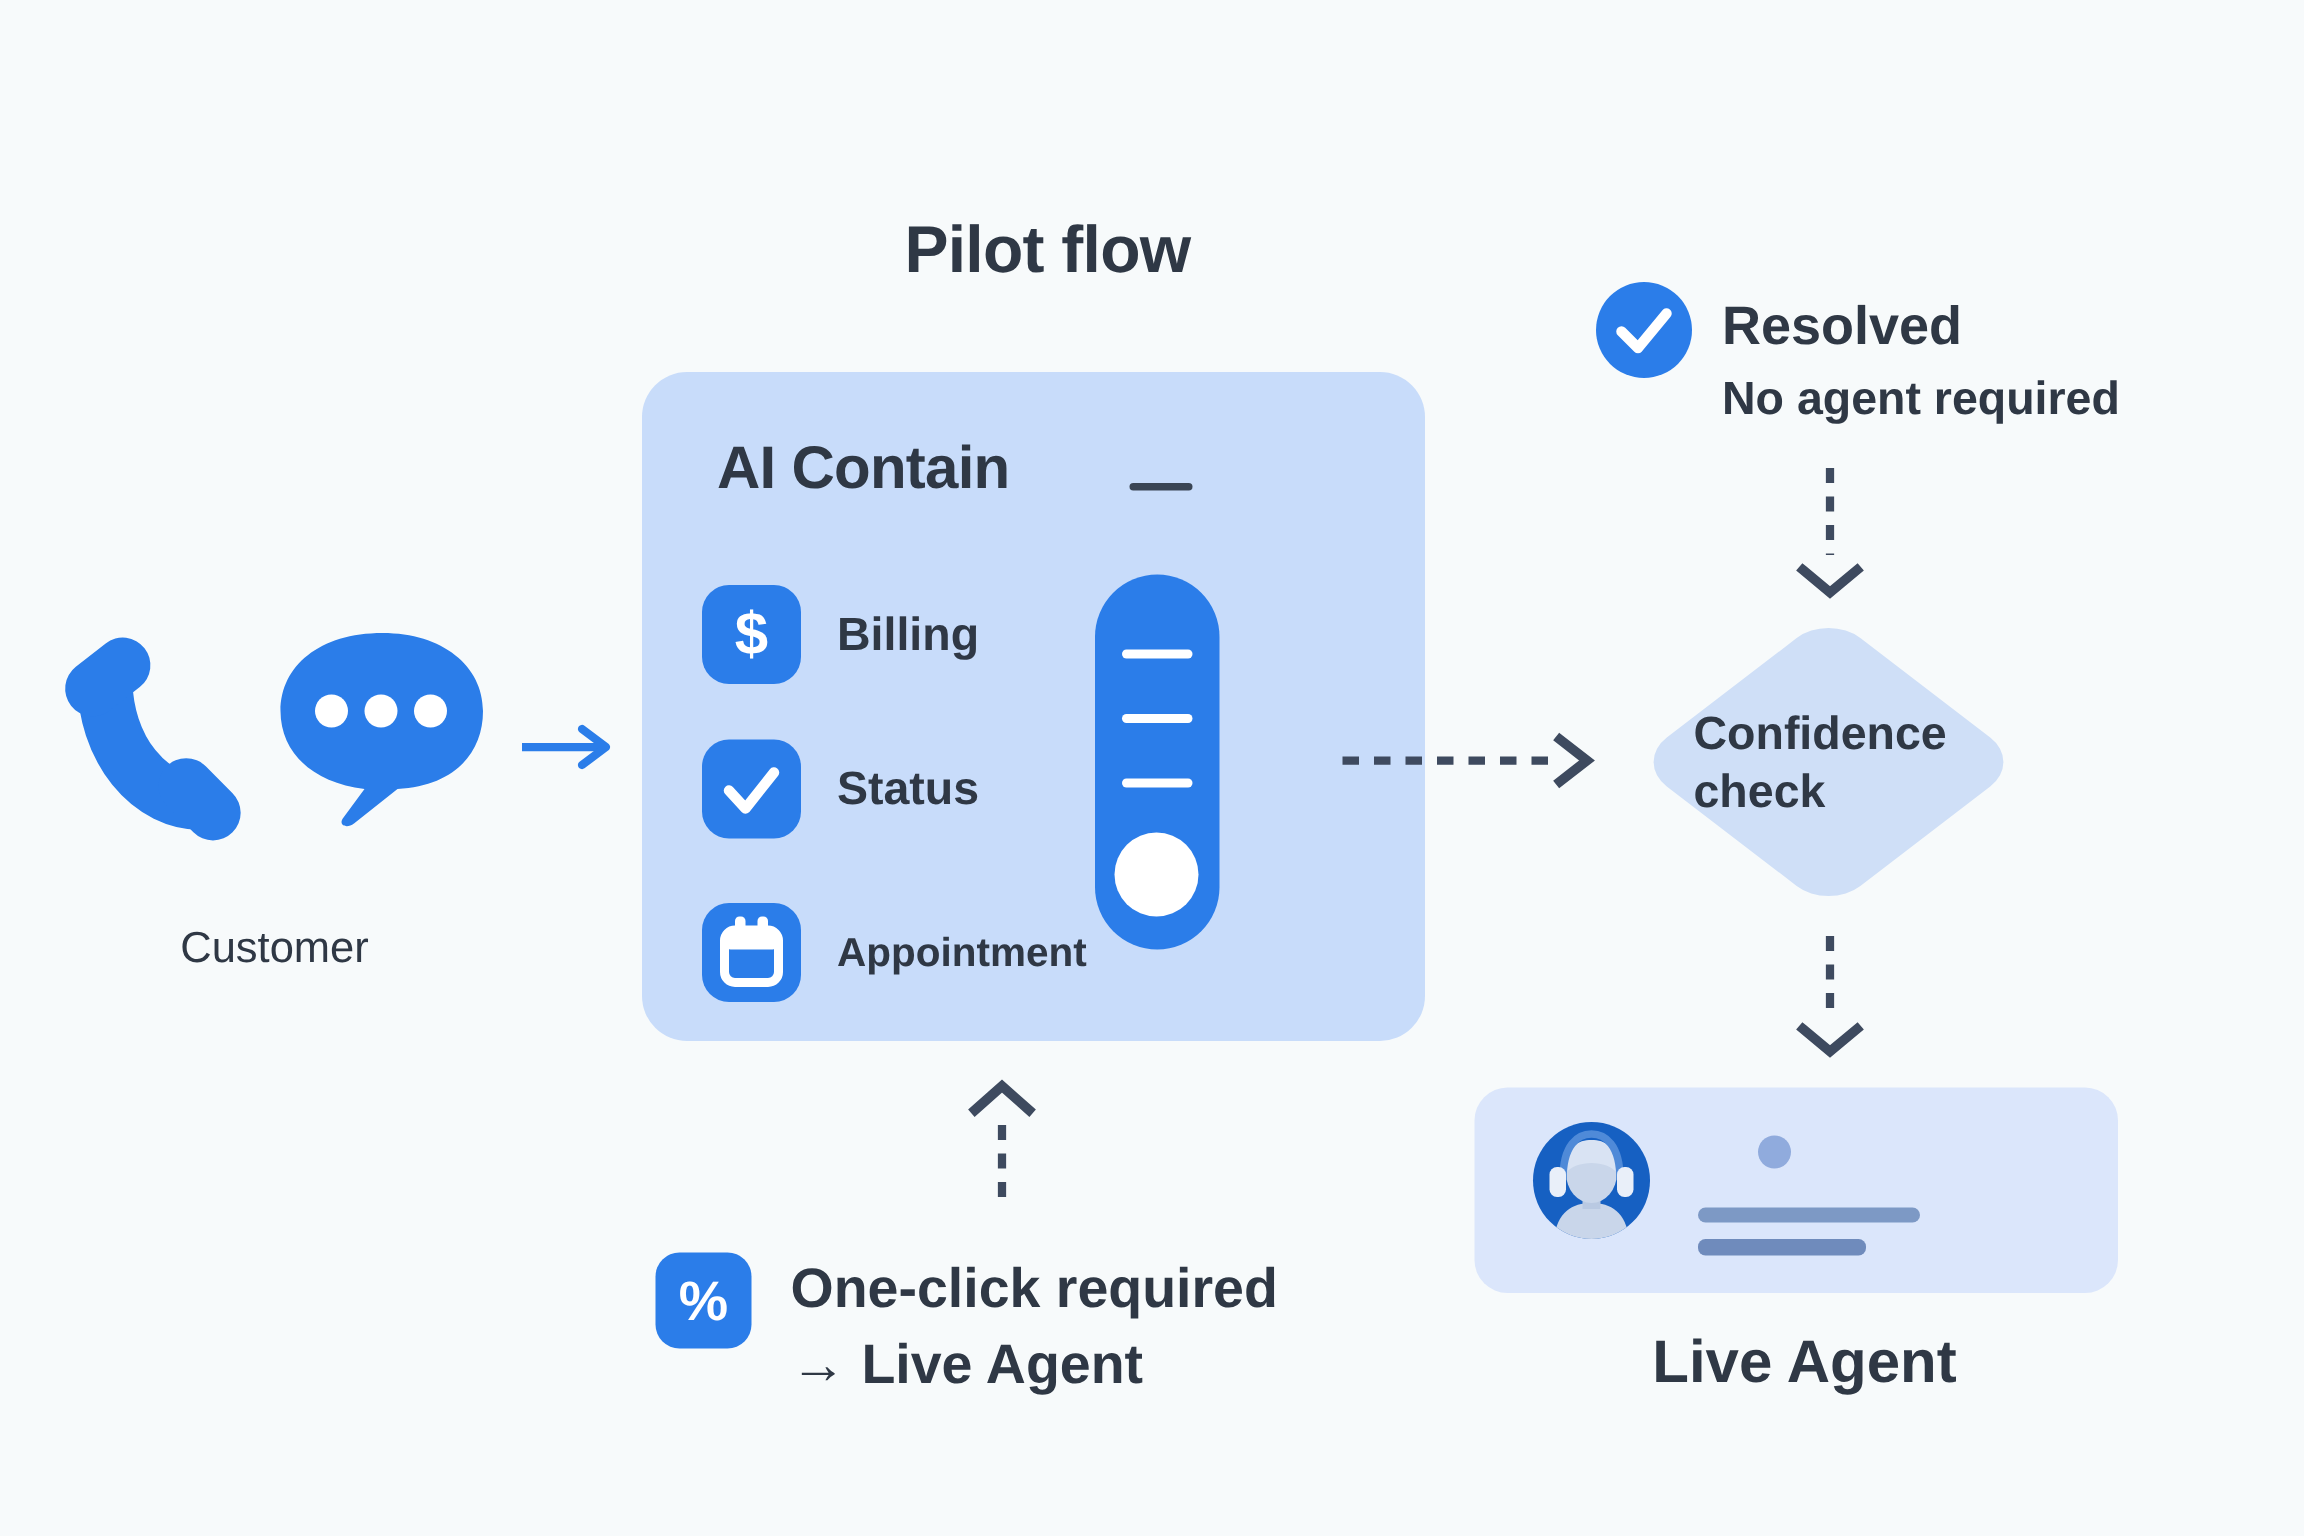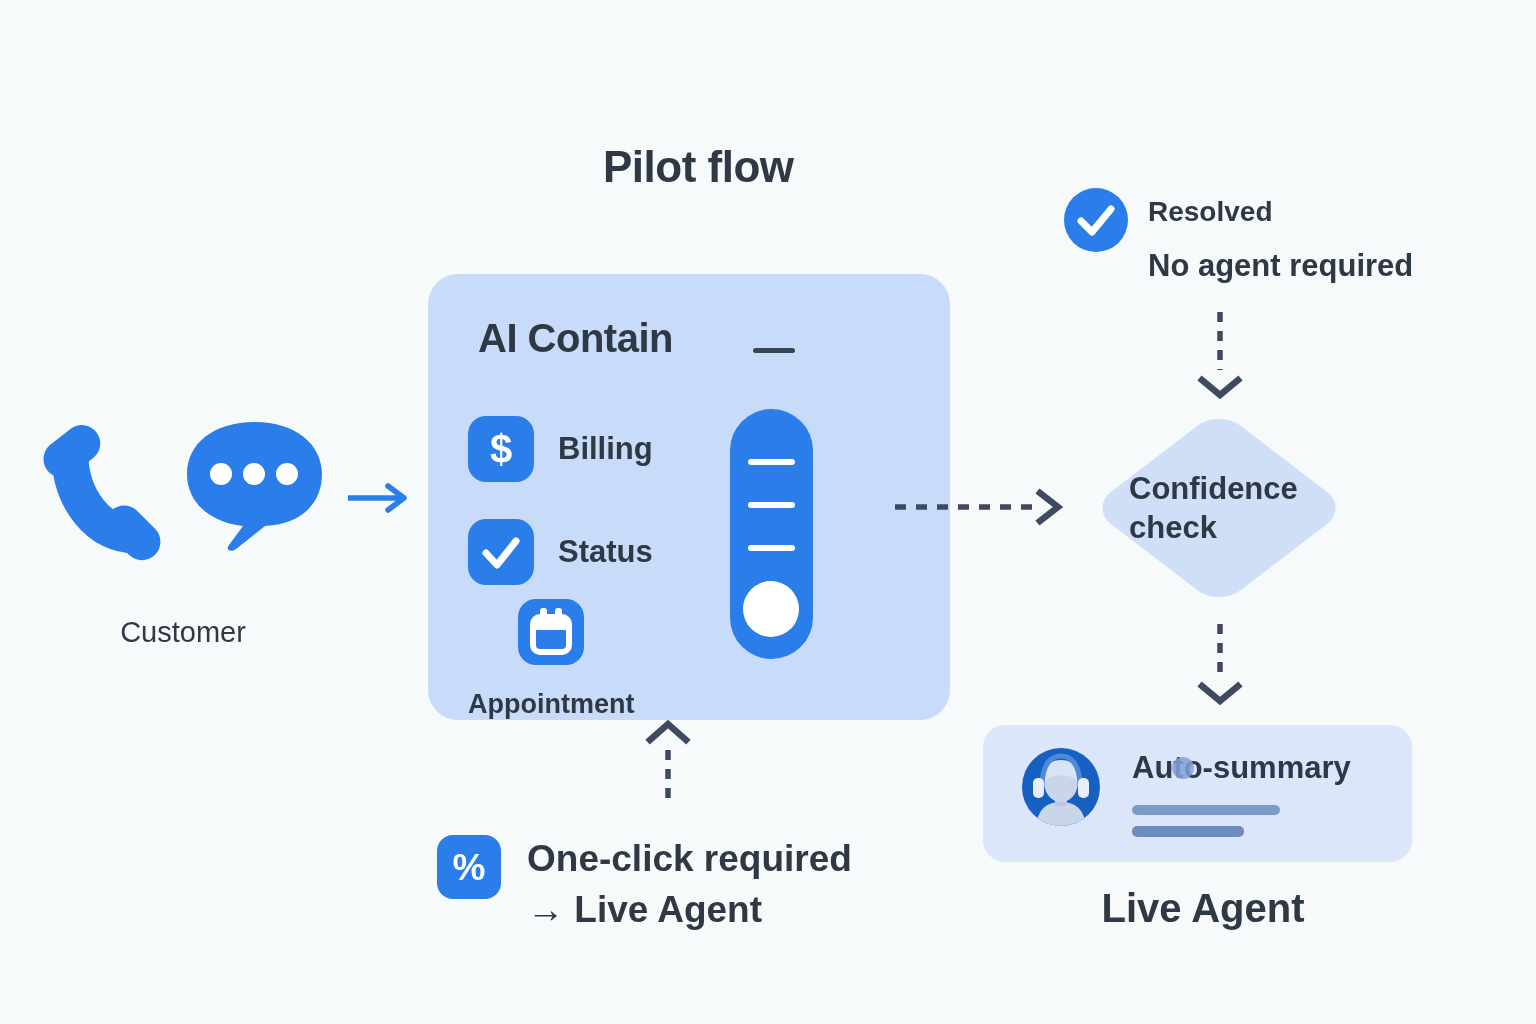--- a/index.html
+++ b/index.html
@@ -11,41 +11,41 @@
   .canvas{position:relative;width:1536px;height:1024px;background:var(--background);
     font-family:"Liberation Sans",sans-serif;color:var(--text_dark);overflow:hidden;}
   .abs{position:absolute;}
 
   .page-title{left:603px;top:142px;font-size:44px;font-weight:700;letter-spacing:-0.5px;}
 
   
   .customer-label{left:183px;top:616px;transform:translateX(-50%);font-size:29px;font-weight:400;white-space:nowrap;}
 
   
-  .ai-box{left:428px;top:248px;width:522px;height:446px;background:var(--box_fill);border-radius:30px;margin-top:26px;}
+  .ai-box{left:428px;top:248px;width:522px;height:446px;background:var(--box_fill);border-radius:30px;}
   .ai-title{left:50px;top:42px;font-size:40px;font-weight:700;letter-spacing:-0.5px;}
   .ai-dash{left:325px;top:74px;width:42px;height:5px;background:#3a4554;border-radius:3px;}
   .ai-row{left:40px;height:66px;display:flex;align-items:center;gap:24px;}
-  .row-1{top:142px;} .row-2{top:245px;} .row-3{top:325px;flex-direction:column;}
+  .row-1{top:142px;} .row-2{top:245px;} .row-3{top:354px;}
   .tile{width:66px;height:66px;background:var(--accent);border-radius:18px;display:flex;
     align-items:center;justify-content:center;flex:0 0 auto;}
   .tile .glyph{color:#fff;font-size:40px;font-weight:700;line-height:1;}
   .row-label{font-size:31px;font-weight:700;white-space:nowrap;}
   .row-3 .row-label{font-size:27px;}
 
   
   .slider{left:302px;top:135px;width:83px;height:250px;background:var(--accent);border-radius:42px;}
   .tick{position:absolute;left:18px;width:47px;height:6px;background:#fff;border-radius:3px;}
   .tick-1{top:50px;} .tick-2{top:93px;} .tick-3{top:136px;}
   .knob{position:absolute;left:13px;top:172px;width:56px;height:56px;background:#fff;border-radius:50%;}
 
   
   .resolved-badge{left:1064px;top:188px;width:64px;height:64px;background:var(--accent);border-radius:50%;
     display:flex;align-items:center;justify-content:center;}
-  .resolved-title{left:1148px;top:196px;font-size:28px;font-weight:700;white-space:nowrap;}
+  .resolved-title{left:1148px;top:196px;font-size:36px;font-weight:700;white-space:nowrap;}
   .resolved-sub{left:1148px;top:248px;font-size:31px;font-weight:700;white-space:nowrap;}
 
   
   .diamond-wrap{left:1090px;top:409px;width:258px;height:198px;}
   .diamond{position:absolute;left:50%;top:50%;width:158px;height:158px;background:var(--diamond_fill);
     border-radius:26px;transform:translate(-50%,-50%) scale(1.155,0.885) rotate(45deg);}
   .diamond-label{position:absolute;left:50%;top:50%;transform:translate(-50%,-50%);width:180px;
     text-align:left;font-size:31px;font-weight:700;line-height:39px;}
 
   
@@ -175,21 +175,20 @@
       <g clip-path="url(#avclip)">
         <path d="M14 78 C16 60 26 54 39 54 C52 54 62 60 64 78 Z" fill="var(--avatar_person)"></path>
         <rect x="33" y="44" width="12" height="14" fill="#b9c9e2"></rect>
         <ellipse cx="39" cy="34" rx="17" ry="20" fill="var(--avatar_person)"></ellipse>
         <path d="M22 34 C22 16 30 12 39 12 C48 12 56 16 56 34 C50 25 28 25 22 34 Z" fill="#d9e3f3"></path>
       </g>
       <path d="M20 38 C20 15 30 8 39 8 C48 8 58 15 58 38" stroke="#4f8ad8" stroke-width="5" fill="none"></path>
       <rect x="11" y="30" width="11" height="20" rx="5" fill="#e9eff9"></rect>
       <rect x="56" y="30" width="11" height="20" rx="5" fill="#e9eff9"></rect>
     </svg>
-    <div class="card-title">Auto-summary</div>
     <div class="ink-dot"></div>
     <div class="sk-line sk-1"></div>
     <div class="sk-line sk-2"></div>
   </div>
   <div class="abs live-label">Live Agent</div>
 
   <svg class="abs" style="left:644px;top:718px;" width="48" height="92" viewBox="0 0 48 92">
     <polyline points="6,22 24,6 42,22" class="st-slate" stroke-width="6.5" fill="none" stroke-linecap="square"></polyline>
     <line x1="24" y1="32" x2="24" y2="88" class="st-slate" stroke-width="5.5" stroke-dasharray="10 9"></line>
   </svg>

